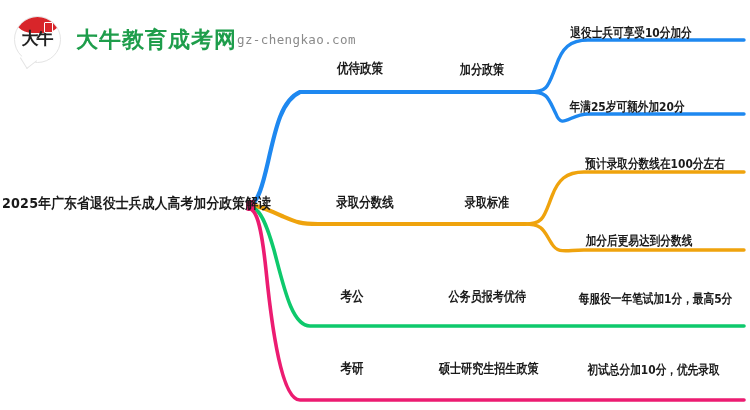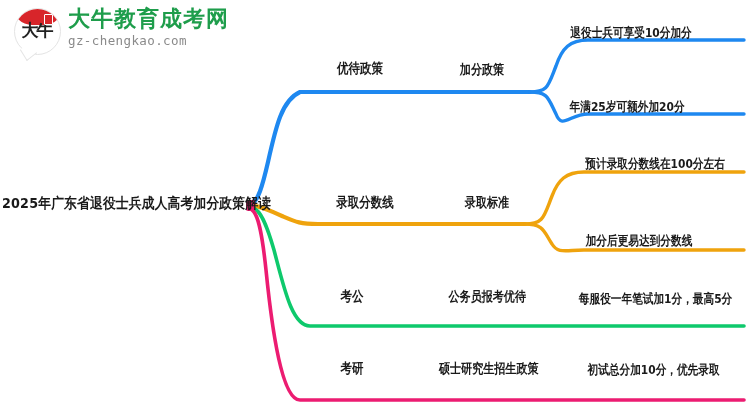--- a/index.html
+++ b/index.html
@@ -6,21 +6,21 @@
   body{
     width:750px;height:410px;
     background:#ffffff;
     font-family:"Liberation Sans","DejaVu Sans",sans-serif;
     overflow:hidden;
     position:relative;
   }
   #canvas{position:absolute;left:0;top:0;width:750px;height:410px;}
 
   
-  .logo{position:absolute;left:14px;top:8px;display:flex;gap:7px;}
+  .logo{position:absolute;left:14px;top:16px;display:flex;align-items:center;gap:15px;}
   .logo-mark{
     position:relative;width:47px;height:47px;
   }
   .logo-bubble{
     position:absolute;left:0;top:0;width:45px;height:45px;border-radius:50%;
     background:#ffffff;border:1px solid #e4e4e4;overflow:hidden;
   }
   .logo-bubble::before{
     content:"";position:absolute;left:-2px;top:-3px;width:50px;height:19px;
     background:#d8252a;border-radius:0 0 26px 26px;
@@ -33,21 +33,21 @@
   .logo-cn{
     position:absolute;left:0;top:0;width:45px;height:45px;
     display:flex;align-items:center;justify-content:center;
     font-size:17px;font-weight:bold;color:#222;letter-spacing:-2px;
     font-family:"DejaVu Sans",sans-serif;
   }
   .logo-dot{
     position:absolute;right:8px;top:6px;width:7px;height:9px;background:#d8252a;
     border:1px solid #fff;border-radius:1px;
   }
-  .logo-text{display:flex;flex-direction:column;line-height:1;}
+  .logo-text{display:flex;flex-direction:row;line-height:1;}
   .logo-title{
     font-size:22px;font-weight:bold;color:#1e9d4b;letter-spacing:1px;
     font-family:"DejaVu Sans",sans-serif;
   }
   .logo-sub{
     font-size:12.5px;font-weight:normal;color:#8a8a8a;margin-top:5px;letter-spacing:.4px;
     font-family:"DejaVu Sans Mono",monospace;
   }
 
   

